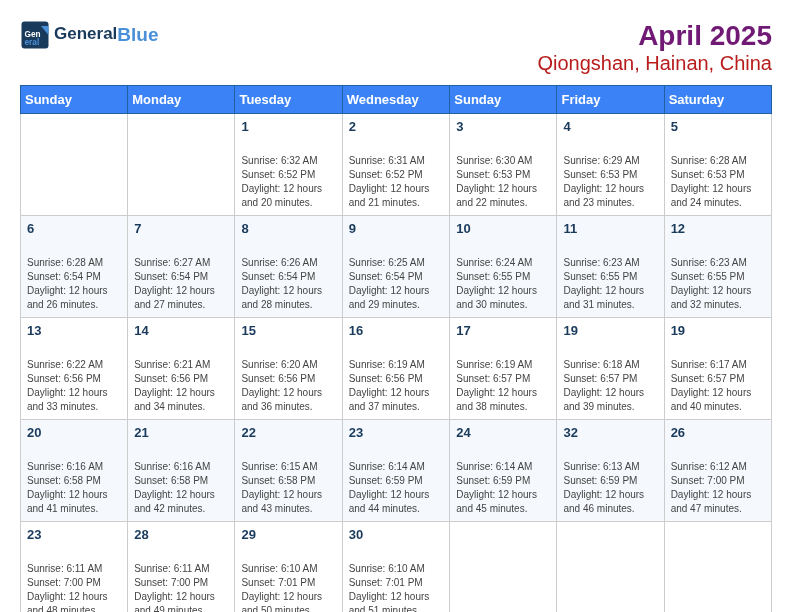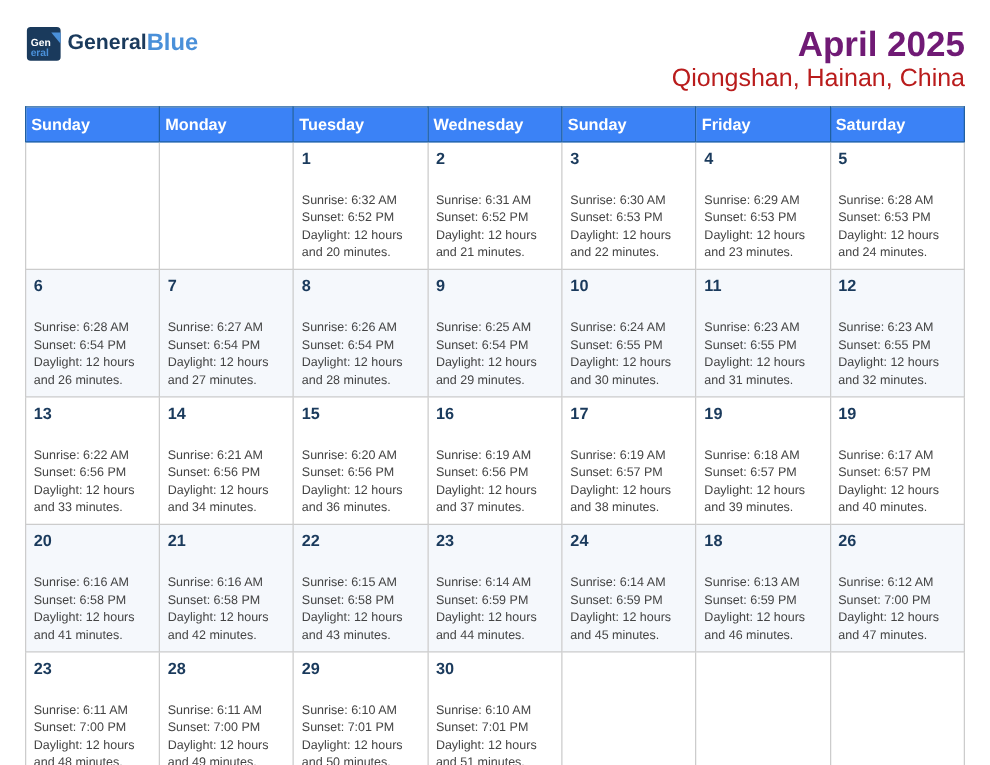--- a/index.html
+++ b/index.html
@@ -215,21 +215,21 @@
         </td>
         <td>
           <span class="day-number">23</span>
           <div class="day-info">Sunrise: 6:14 AM<br>Sunset: 6:59 PM<br>Daylight: 12 hours and 44 minutes.</div>
         </td>
         <td>
           <span class="day-number">24</span>
           <div class="day-info">Sunrise: 6:14 AM<br>Sunset: 6:59 PM<br>Daylight: 12 hours and 45 minutes.</div>
         </td>
         <td>
-          <span class="day-number">18</span>
+          <span class="day-number">32</span>
           <div class="day-info">Sunrise: 6:13 AM<br>Sunset: 6:59 PM<br>Daylight: 12 hours and 46 minutes.</div>
         </td>
         <td>
           <span class="day-number">26</span>
           <div class="day-info">Sunrise: 6:12 AM<br>Sunset: 7:00 PM<br>Daylight: 12 hours and 47 minutes.</div>
         </td>
       </tr>
       <tr>
         <td>
           <span class="day-number">23</span>

